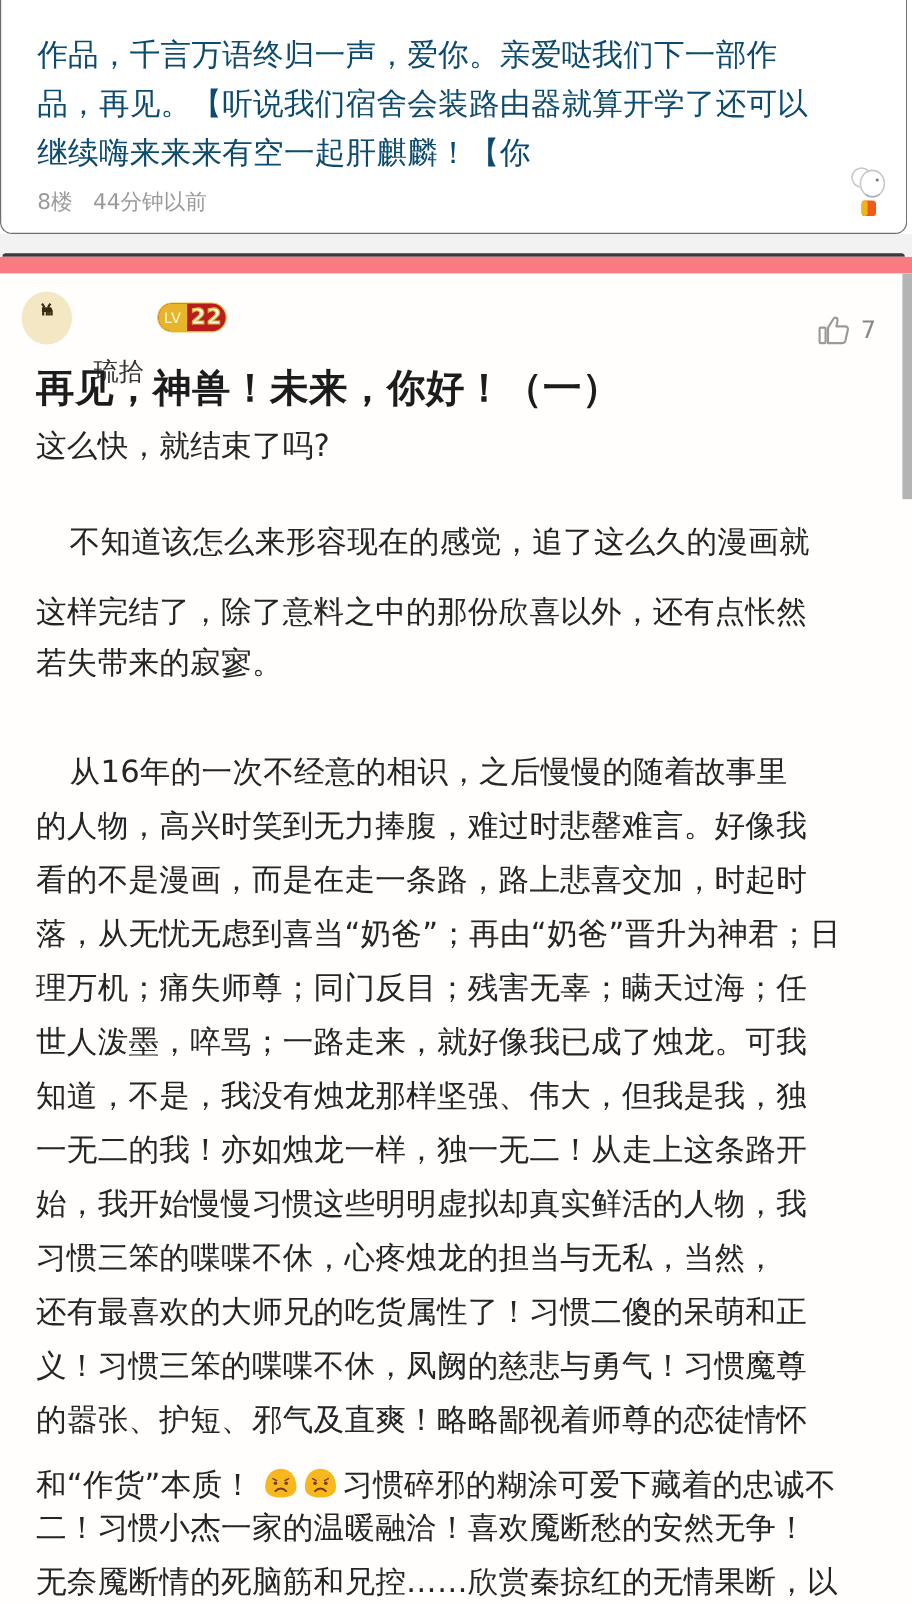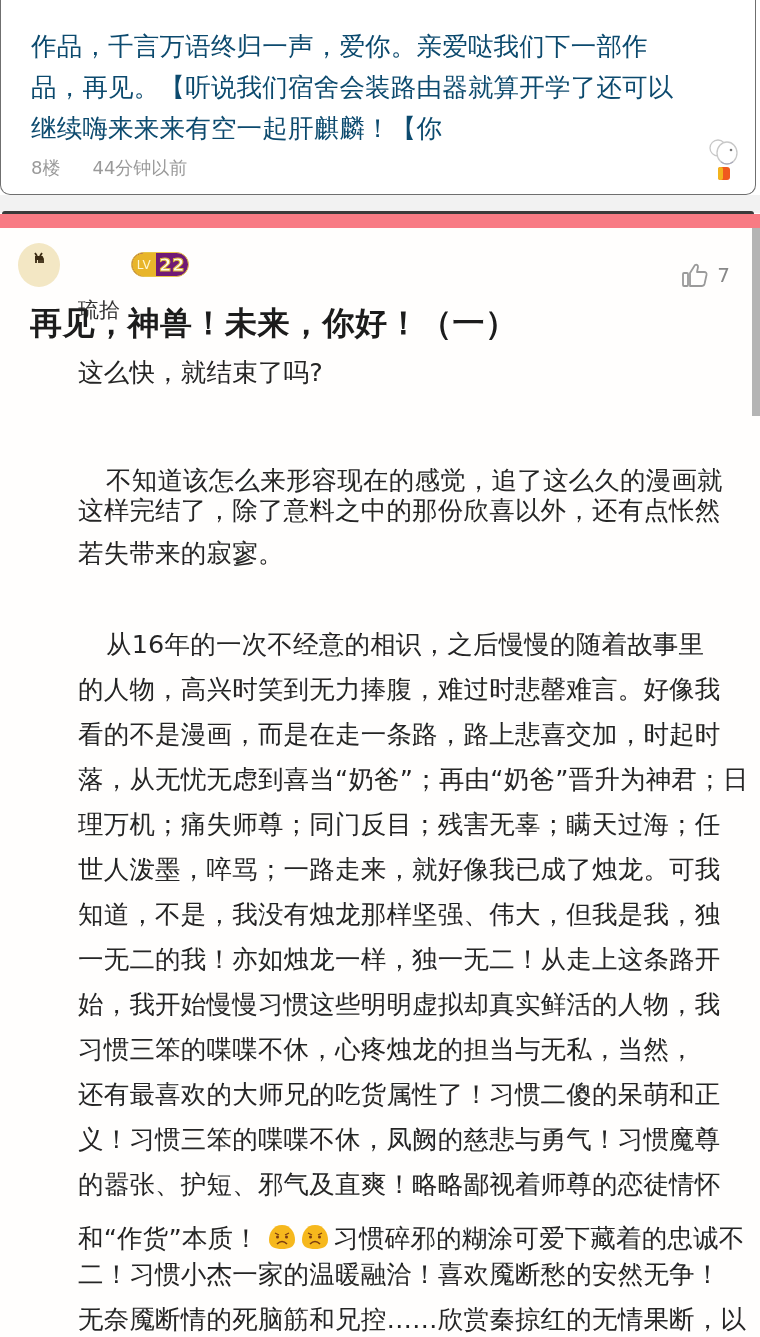--- a/index.html
+++ b/index.html
@@ -15,21 +15,21 @@
     background:#fff; box-sizing:border-box;
   }
   .prev-line {
     position:absolute; left:30px; font-size:25.5px; line-height:40px; color:#0c4a6e;
     white-space:nowrap; letter-spacing:0.2px;
   }
   .prev-meta {
     position:absolute; left:30px; top:168px; font-size:18px; color:#9a9a9a;
     white-space:nowrap;
   }
-  .prev-meta span + span { margin-left:32px; }
+  .prev-meta span + span { margin-left:17px; }
   .mascot {
     position:absolute; right:14px; top:148px; width:36px; height:46px;
   }
   .gap {
     position:absolute; left:0; top:195px; width:760px; height:18px; background:#f2f2f2;
   }
   .divider-line {
     position:absolute; left:2px; top:211px; width:752px; height:3px;
     background:#3a3a3a; border-radius:3px 3px 0 0;
   }
@@ -46,42 +46,42 @@
     position:absolute; left:18px; top:243px; width:42px; height:44px; border-radius:50%;
     background:#f3e7c4; display:flex; align-items:flex-start; justify-content:center;
   }
   .avatar svg { margin-top:8px; }
   .username {
     position:absolute; left:78px; top:252px; font-size:21px; color:#333; white-space:nowrap;margin-top:44px;
   }
   .lv-badge {
     position:absolute; left:131px; top:252px; height:25px; width:58px;
     border:1.5px solid #e7c64a; border-radius:13px; box-sizing:border-box;
-    display:flex; align-items:center; overflow:hidden; background:#701a75;
+    display:flex; align-items:center; overflow:hidden; background:#b91c1c;
   }
   .lv-badge .lv {
     background:#e8b52a; color:#fff7d0; font-size:12px; height:100%; width:24px;
     display:flex; align-items:center; justify-content:center; border-radius:12px 0 0 12px;
     letter-spacing:0.5px;
   }
   .lv-badge .lv-num {
     color:#fffbe8; font-size:18px; padding-left:3px;
     -webkit-text-stroke:1px #d9b43a; font-weight:bold; letter-spacing:0.5px;text-align:right;
   }
   .like {
     position:absolute; right:30px; top:262px; display:flex; align-items:center; gap:8px;
     color:#888; font-size:20px;
   }
   .post-title {
     position:absolute; left:30px; top:302px; font-size:32px; font-weight:bold; color:#1c1c1c;
     white-space:nowrap; letter-spacing:0.5px;
   }
   .body-line {
     position:absolute; left:30px; font-size:25.5px; color:#252525; white-space:nowrap;
-    line-height:40px; letter-spacing:0.2px;margin-left:48px;
+    line-height:40px; letter-spacing:0.2px;
   }
   .indent { left:58px; }
   .emoji {
     display:inline-block; width:30px; height:28px; vertical-align:-4px; margin-right:3px;
   }
 </style>
 </head>
 <body>
 
 <div class="prev-card">
@@ -127,21 +127,21 @@
     <rect x="2" y="11" width="5" height="13" rx="1" fill="none" stroke="#9a9a9a" stroke-width="1.8"></rect>
     <path d="M9 11 L14 3 q3 -1 3 2 l-1 5 h7 q3 0 2.5 3 l-2 9 q-0.6 2 -3 2 H9 Z" fill="none" stroke="#9a9a9a" stroke-width="1.8" stroke-linejoin="round"></path>
   </svg>
   <span>7</span>
 </div>
 
 <div class="post-title">再见，神兽！未来，你好！（一）</div>
 
 <div class="body-line" style="top:352px">这么快，就结束了吗?</div>
 
-<div class="body-line indent" style="top:460px">不知道该怎么来形容现在的感觉，追了这么久的漫画就</div>
+<div class="body-line indent" style="top:432px">不知道该怎么来形容现在的感觉，追了这么久的漫画就</div>
 <div class="body-line" style="top:490px">这样完结了，除了意料之中的那份欣喜以外，还有点怅然</div>
 <div class="body-line" style="top:533px">若失带来的寂寥。</div>
 
 <div class="body-line indent" style="top:624px">从16年的一次不经意的相识，之后慢慢的随着故事里</div>
 <div class="body-line" style="top:669px">的人物，高兴时笑到无力捧腹，难过时悲罄难言。好像我</div>
 <div class="body-line" style="top:714px">看的不是漫画，而是在走一条路，路上悲喜交加，时起时</div>
 <div class="body-line" style="top:759px">落，从无忧无虑到喜当“奶爸”；再由“奶爸”晋升为神君；日</div>
 <div class="body-line" style="top:804px">理万机；痛失师尊；同门反目；残害无辜；瞒天过海；任</div>
 <div class="body-line" style="top:849px">世人泼墨，啐骂；一路走来，就好像我已成了烛龙。可我</div>
 <div class="body-line" style="top:894px">知道，不是，我没有烛龙那样坚强、伟大，但我是我，独</div>

